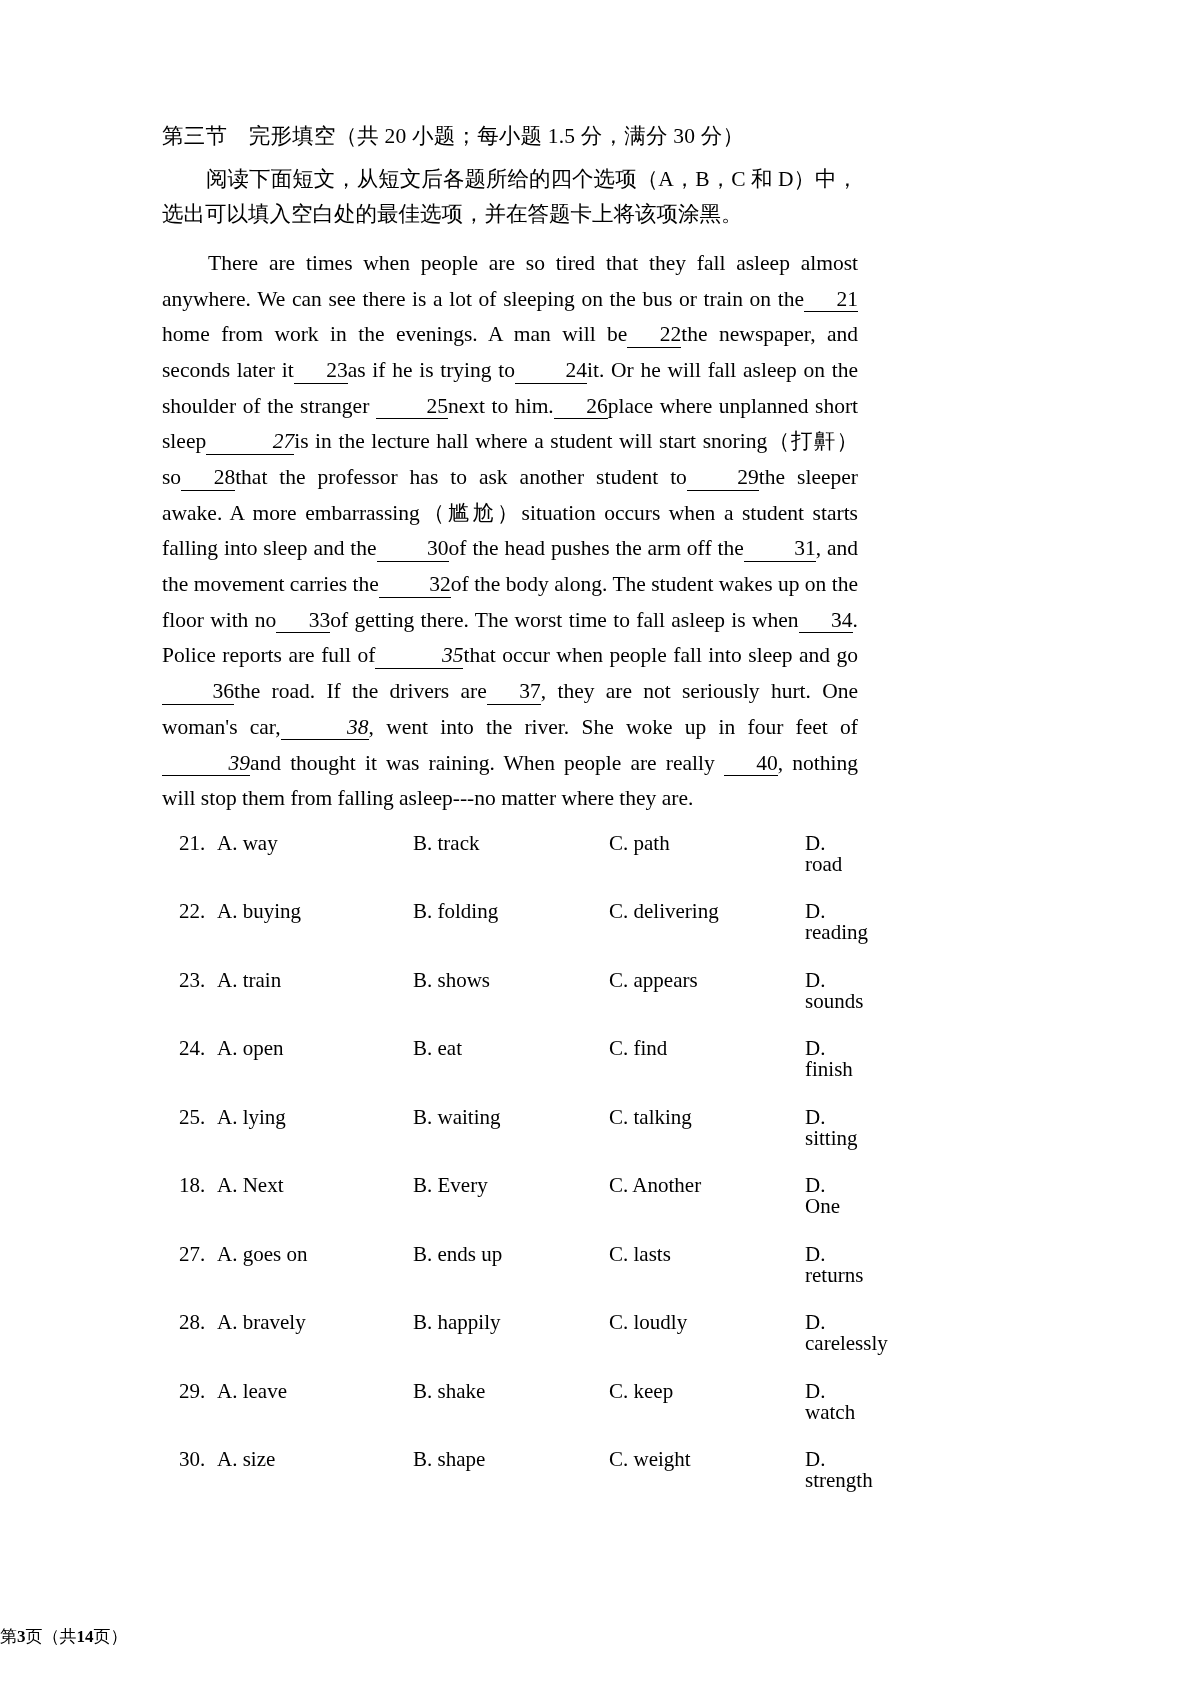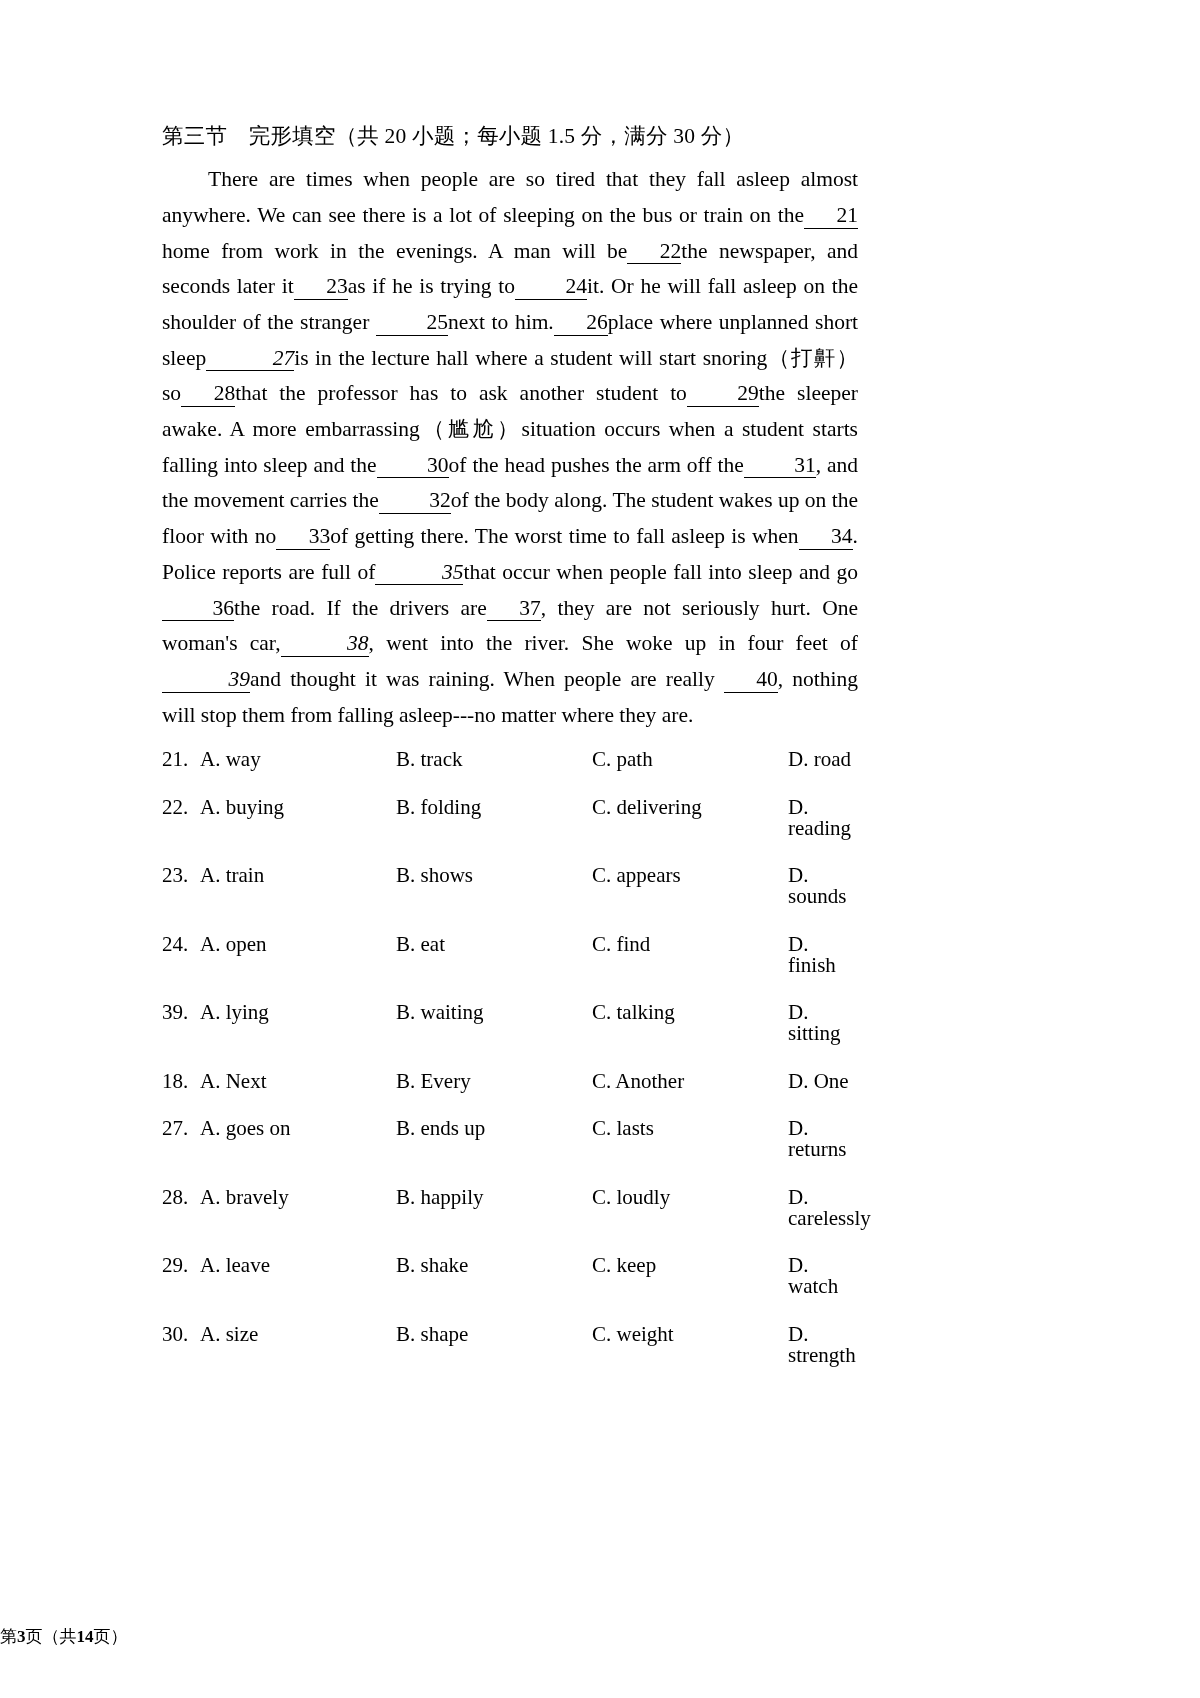--- a/index.html
+++ b/index.html
@@ -58,20 +58,21 @@
   .b-md { min-width: 72px; }
   .b-lg { min-width: 88px; font-style: italic; }
   .options {
     margin-top: 14px;
   }
   .opt-row {
     display: flex;
     font-size: 21px;
     line-height: 1.0;
     margin-bottom: 26.5px;
+    margin-left: 17px;
   }
   .opt-row .num {
     width: 38px;
     flex: 0 0 38px;
   }
   .opt-row .ch {
     width: 196px;
     flex: 0 0 196px;
   }
   .opt-row .ch-last {
@@ -87,20 +88,21 @@
   }
   .footer b { font-weight: bold; }
 </style>
 </head>
 <body>
 
 <div class="page">
 
   <div class="section-head">第三节　完形填空（共 20 小题；每小题 1.5 分，满分 30 分）</div>
 
+  <p class="instruction"><span class="indent"></span><span>阅读下面短文，从短文后各题所给的四个选项（A，B，C 和 D）中，选出可以填入空白处的最佳选项，并在答题卡上将该项涂黑。</span></p>
 
   <p class="passage">
     <span class="indent"></span><span>There are times when people are so tired that they fall asleep almost anywhere. We can see there is a lot of sleeping on the bus or train on the</span><span class="blank b-sm">21</span><span>home from work in the evenings. A man will be</span><span class="blank b-sm">22</span><span>the newspaper, and seconds later it</span><span class="blank b-sm">23</span><span>as if he is trying to</span><span class="blank b-md">24</span><span>it. Or he will fall asleep on the shoulder of the stranger</span>
     <span class="blank b-md">25</span><span>next to him.</span><span class="blank b-sm">26</span><span>place where unplanned short sleep</span><span class="blank b-lg">27</span><span>is in the lecture hall where a student will start snoring（打鼾）so</span><span class="blank b-sm">28</span><span>that the professor has to ask another student to</span><span class="blank b-md">29</span><span>the sleeper awake. A more embarrassing（尴尬）situation occurs when a student starts falling into sleep and the</span><span class="blank b-md">30</span><span>of the head pushes the arm off the</span><span class="blank b-md">31</span><span>, and the movement carries the</span><span class="blank b-md">32</span><span>of the body along. The student wakes up on the floor with no</span><span class="blank b-sm">33</span><span>of getting there. The worst time to fall asleep is when</span><span class="blank b-sm">34</span><span>. Police reports are full of</span><span class="blank b-lg">35</span><span>that occur when people fall into sleep and go</span><span class="blank b-md">36</span><span>the road. If the drivers are</span><span class="blank b-sm">37</span><span>, they are not seriously hurt. One woman's car,</span><span class="blank b-lg">38</span><span>, went into the river. She woke up in four feet of</span><span class="blank b-lg">39</span><span>and thought it was raining. When people are really</span>
     <span class="blank b-sm">40</span><span>, nothing will stop them from falling asleep---no matter where they are.</span>
   </p>
 
   <div class="options">
     <div class="opt-row">
       <span class="num">21.</span>
@@ -124,21 +126,21 @@
       <span class="ch ch-last">D. sounds</span>
     </div>
     <div class="opt-row">
       <span class="num">24.</span>
       <span class="ch">A. open</span>
       <span class="ch">B. eat</span>
       <span class="ch">C. find</span>
       <span class="ch ch-last">D. finish</span>
     </div>
     <div class="opt-row">
-      <span class="num">39.</span>
+      <span class="num">25.</span>
       <span class="ch">A. lying</span>
       <span class="ch">B. waiting</span>
       <span class="ch">C. talking</span>
       <span class="ch ch-last">D. sitting</span>
     </div>
     <div class="opt-row">
       <span class="num">18.</span>
       <span class="ch">A. Next</span>
       <span class="ch">B. Every</span>
       <span class="ch">C. Another</span>

